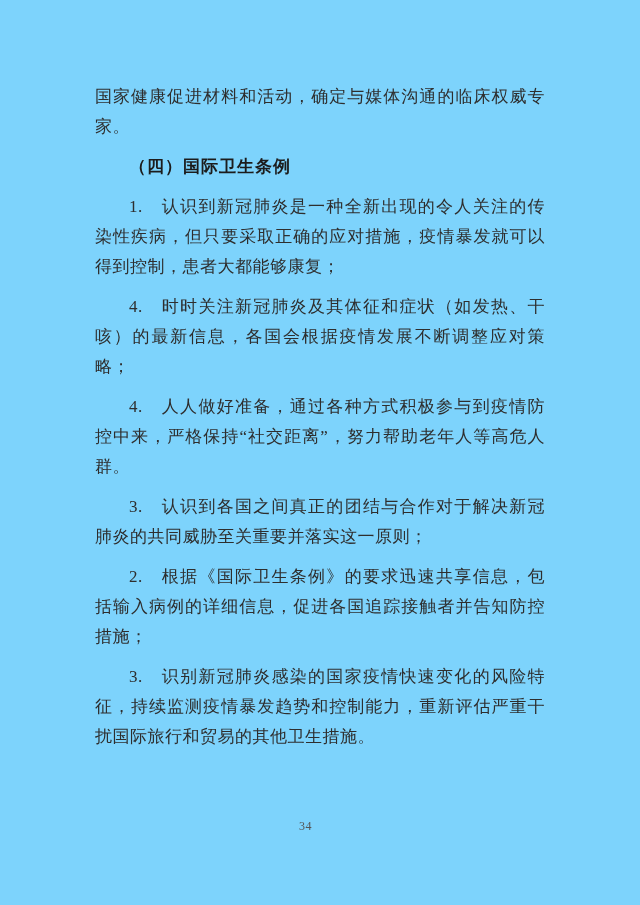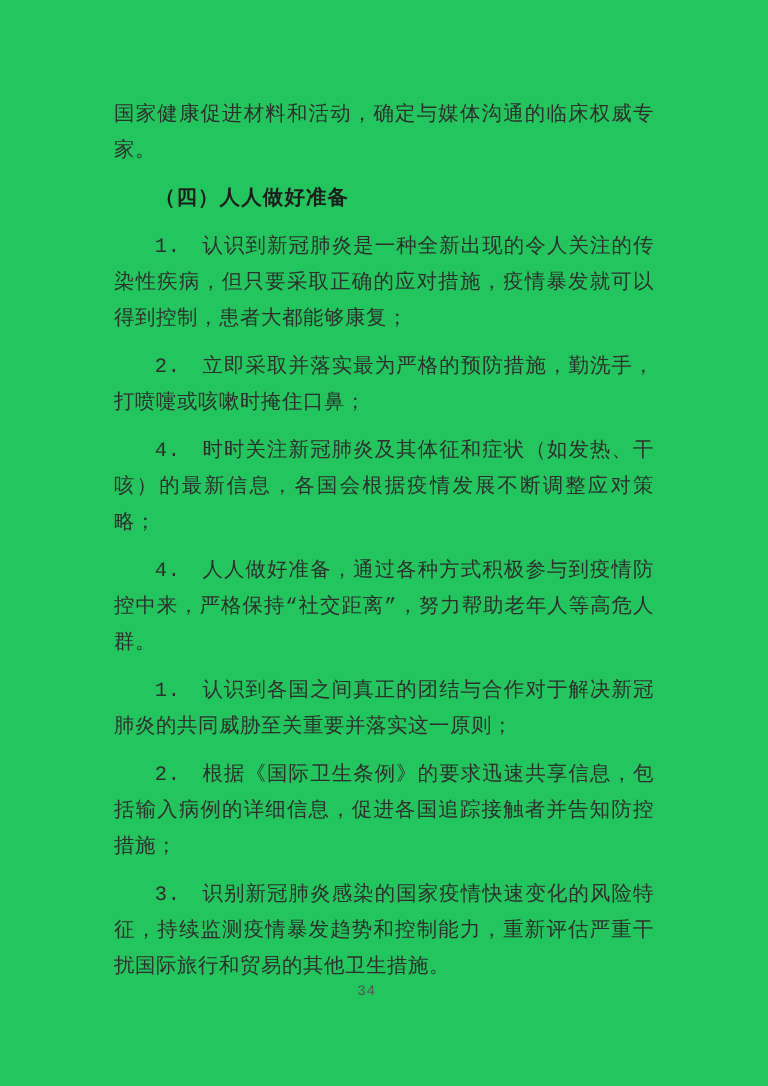--- a/index.html
+++ b/index.html
@@ -4,22 +4,22 @@
 <style>
   html, body {
     margin: 0;
     padding: 0;
     background: #ffffff;
   }
   .page {
     position: relative;
     width: 640px;
     height: 905px;
-    background: #22c55e;
-    font-family: Liberation Mono, monospace;
+    background: #7dd3fc;
+    font-family: Liberation Serif, serif;
     color: #2e2e2e;
     overflow: hidden;
   }
   .content {
     position: absolute;
     top: 82px;
     left: 95px;
     width: 450px;
     font-size: 17px;
     line-height: 30px;
@@ -53,32 +53,31 @@
     color: #555555;
   }
 </style>
 </head>
 <body>
 
 <div class="page">
   <div class="content">
     <p class="body-para continuation">国家健康促进材料和活动，确定与媒体沟通的临床权威专家。</p>
 
-    <h3 class="section-heading">（四）人人做好准备</h3>
+    <h3 class="section-heading">（四）国际卫生条例</h3>
 
     <p class="body-para">1.　认识到新冠肺炎是一种全新出现的令人关注的传染性疾病，但只要采取正确的应对措施，疫情暴发就可以得到控制，患者大都能够康复；</p>
 
-    <p class="body-para">2.　立即采取并落实最为严格的预防措施，勤洗手，打喷嚏或咳嗽时掩住口鼻；</p>
 
     <p class="body-para">4.　时时关注新冠肺炎及其体征和症状（如发热、干咳）的最新信息，各国会根据疫情发展不断调整应对策略；</p>
 
     <p class="body-para">4.　人人做好准备，通过各种方式积极参与到疫情防控中来，严格保持“社交距离”，努力帮助老年人等高危人群。</p>
 
 
-    <p class="body-para">1.　认识到各国之间真正的团结与合作对于解决新冠肺炎的共同威胁至关重要并落实这一原则；</p>
+    <p class="body-para">3.　认识到各国之间真正的团结与合作对于解决新冠肺炎的共同威胁至关重要并落实这一原则；</p>
 
     <p class="body-para">2.　根据《国际卫生条例》的要求迅速共享信息，包括输入病例的详细信息，促进各国追踪接触者并告知防控措施；</p>
 
     <p class="body-para">3.　识别新冠肺炎感染的国家疫情快速变化的风险特征，持续监测疫情暴发趋势和控制能力，重新评估严重干扰国际旅行和贸易的其他卫生措施。</p>
   </div>
 
   <div class="footer">34</div>
 </div>
 
 </body></html>

